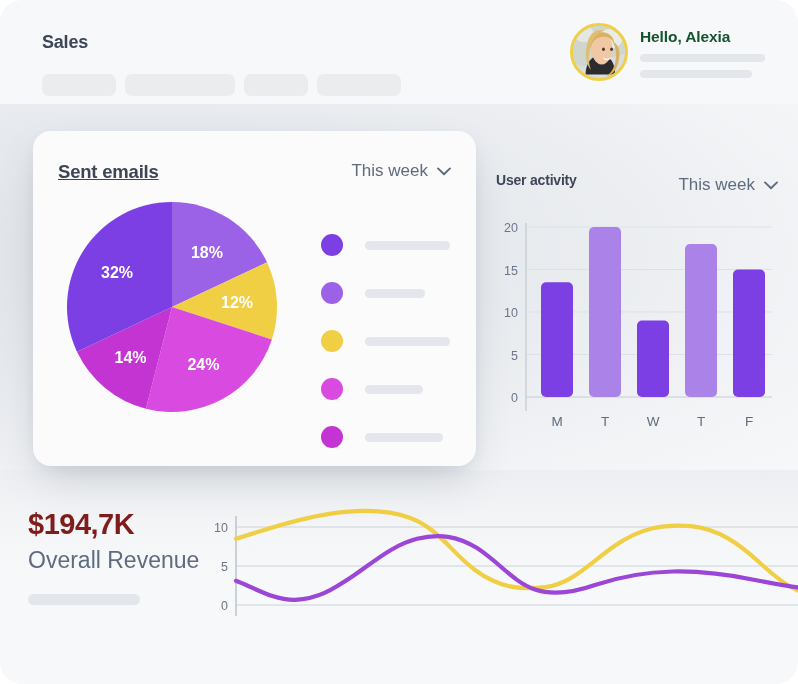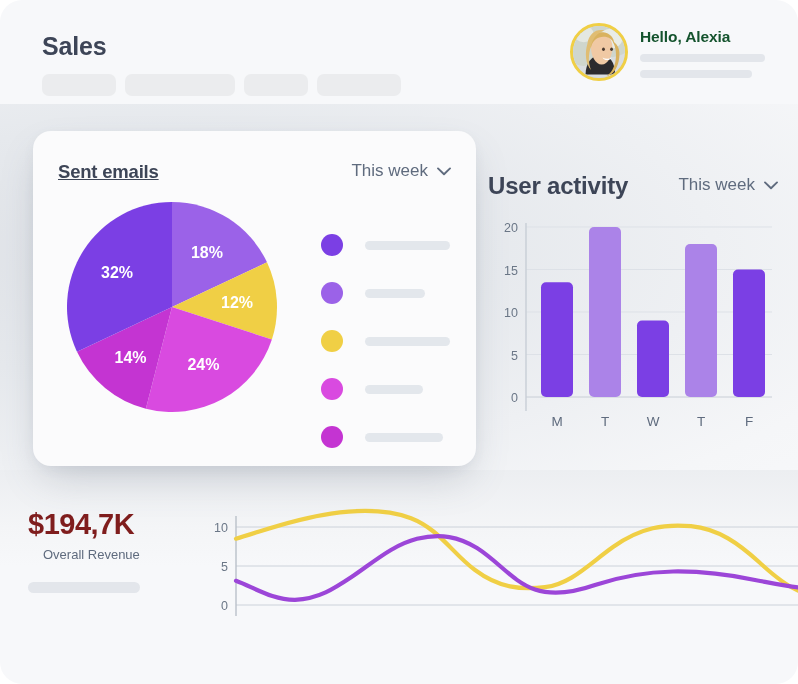--- a/index.html
+++ b/index.html
@@ -44,21 +44,21 @@
   
   .header {
     position: absolute;
     left: 0; top: 0;
     width: 798px; height: 104px;
     z-index: 6;
   }
   .page-title {
     position: absolute;
     left: 42px; top: 32px;
-    font-size: 25px;
+    font-size: 18px;
     font-weight: bold;
     color: #3d4557;
     letter-spacing: -0.2px;
   }
   .nav-pills {
     position: absolute;
     left: 42px; top: 74px;
     display: flex;
     gap: 9px;
   }
@@ -170,22 +170,22 @@
   }
 
   
   .panel-activity {
     position: absolute;
     left: 488px; top: 165px;
     width: 296px; height: 290px;
   }
   .panel-activity-title {
     position: absolute;
-    left: 0; top: 7px;
-    font-size: 24px;
+    left: 8px; top: 7px;
+    font-size: 14px;
     font-weight: bold;
     color: #3d4557;
     letter-spacing: -0.2px;
   }
   .bars-svg { position: absolute; left: 0; top: 50px; }
   .ax-text {
     font-family: "Liberation Sans", sans-serif;
     font-size: 12.5px;
     fill: #6b7787;
   }
@@ -201,23 +201,22 @@
     left: 28px; top: 508px;
   }
   .revenue-value {
     font-size: 29px;
     font-weight: bold;
     color: #7f1d1d;
     letter-spacing: -0.5px;
   }
   .revenue-label {
     margin-top: 6px;
-    font-size: 13px;
+    font-size: 23px;
     color: #5f6b7e;
-    margin-left: 15px;
   }
   .revenue-bar {
     margin-top: 20px;
     width: 112px; height: 11px;
     border-radius: 6px;
     background: #e3e6eb;
   }
 
   .lines {
     position: absolute;

